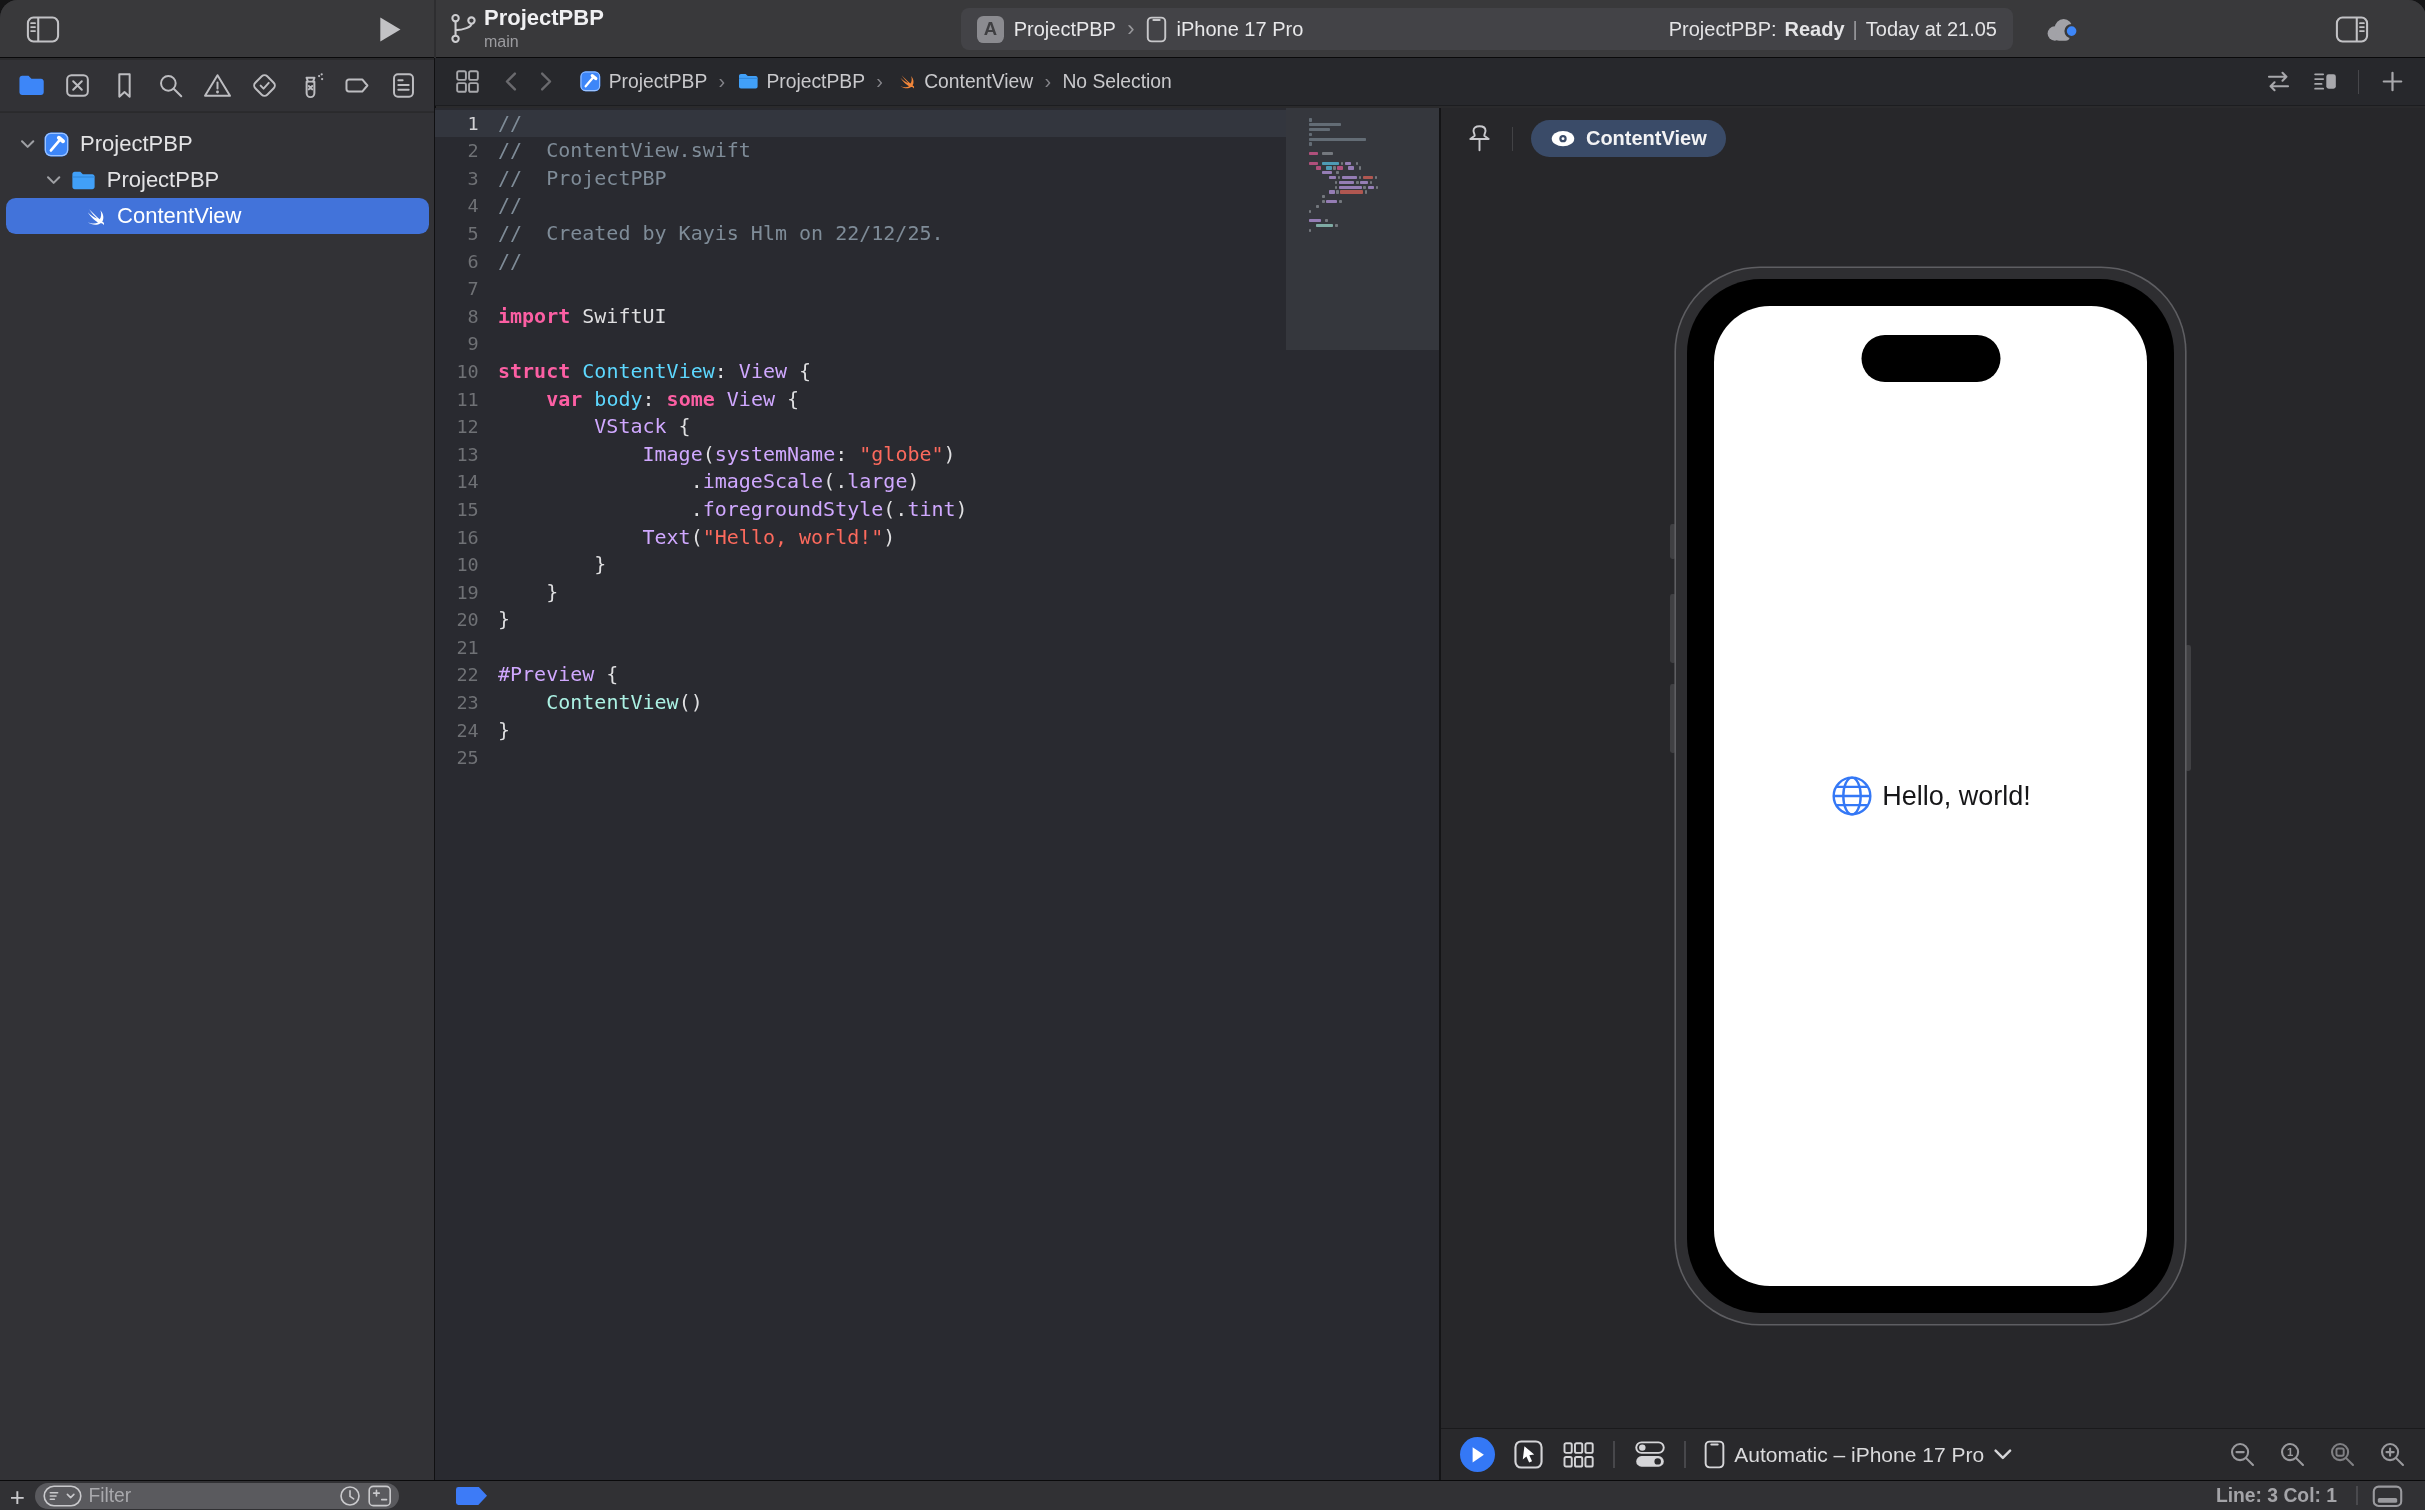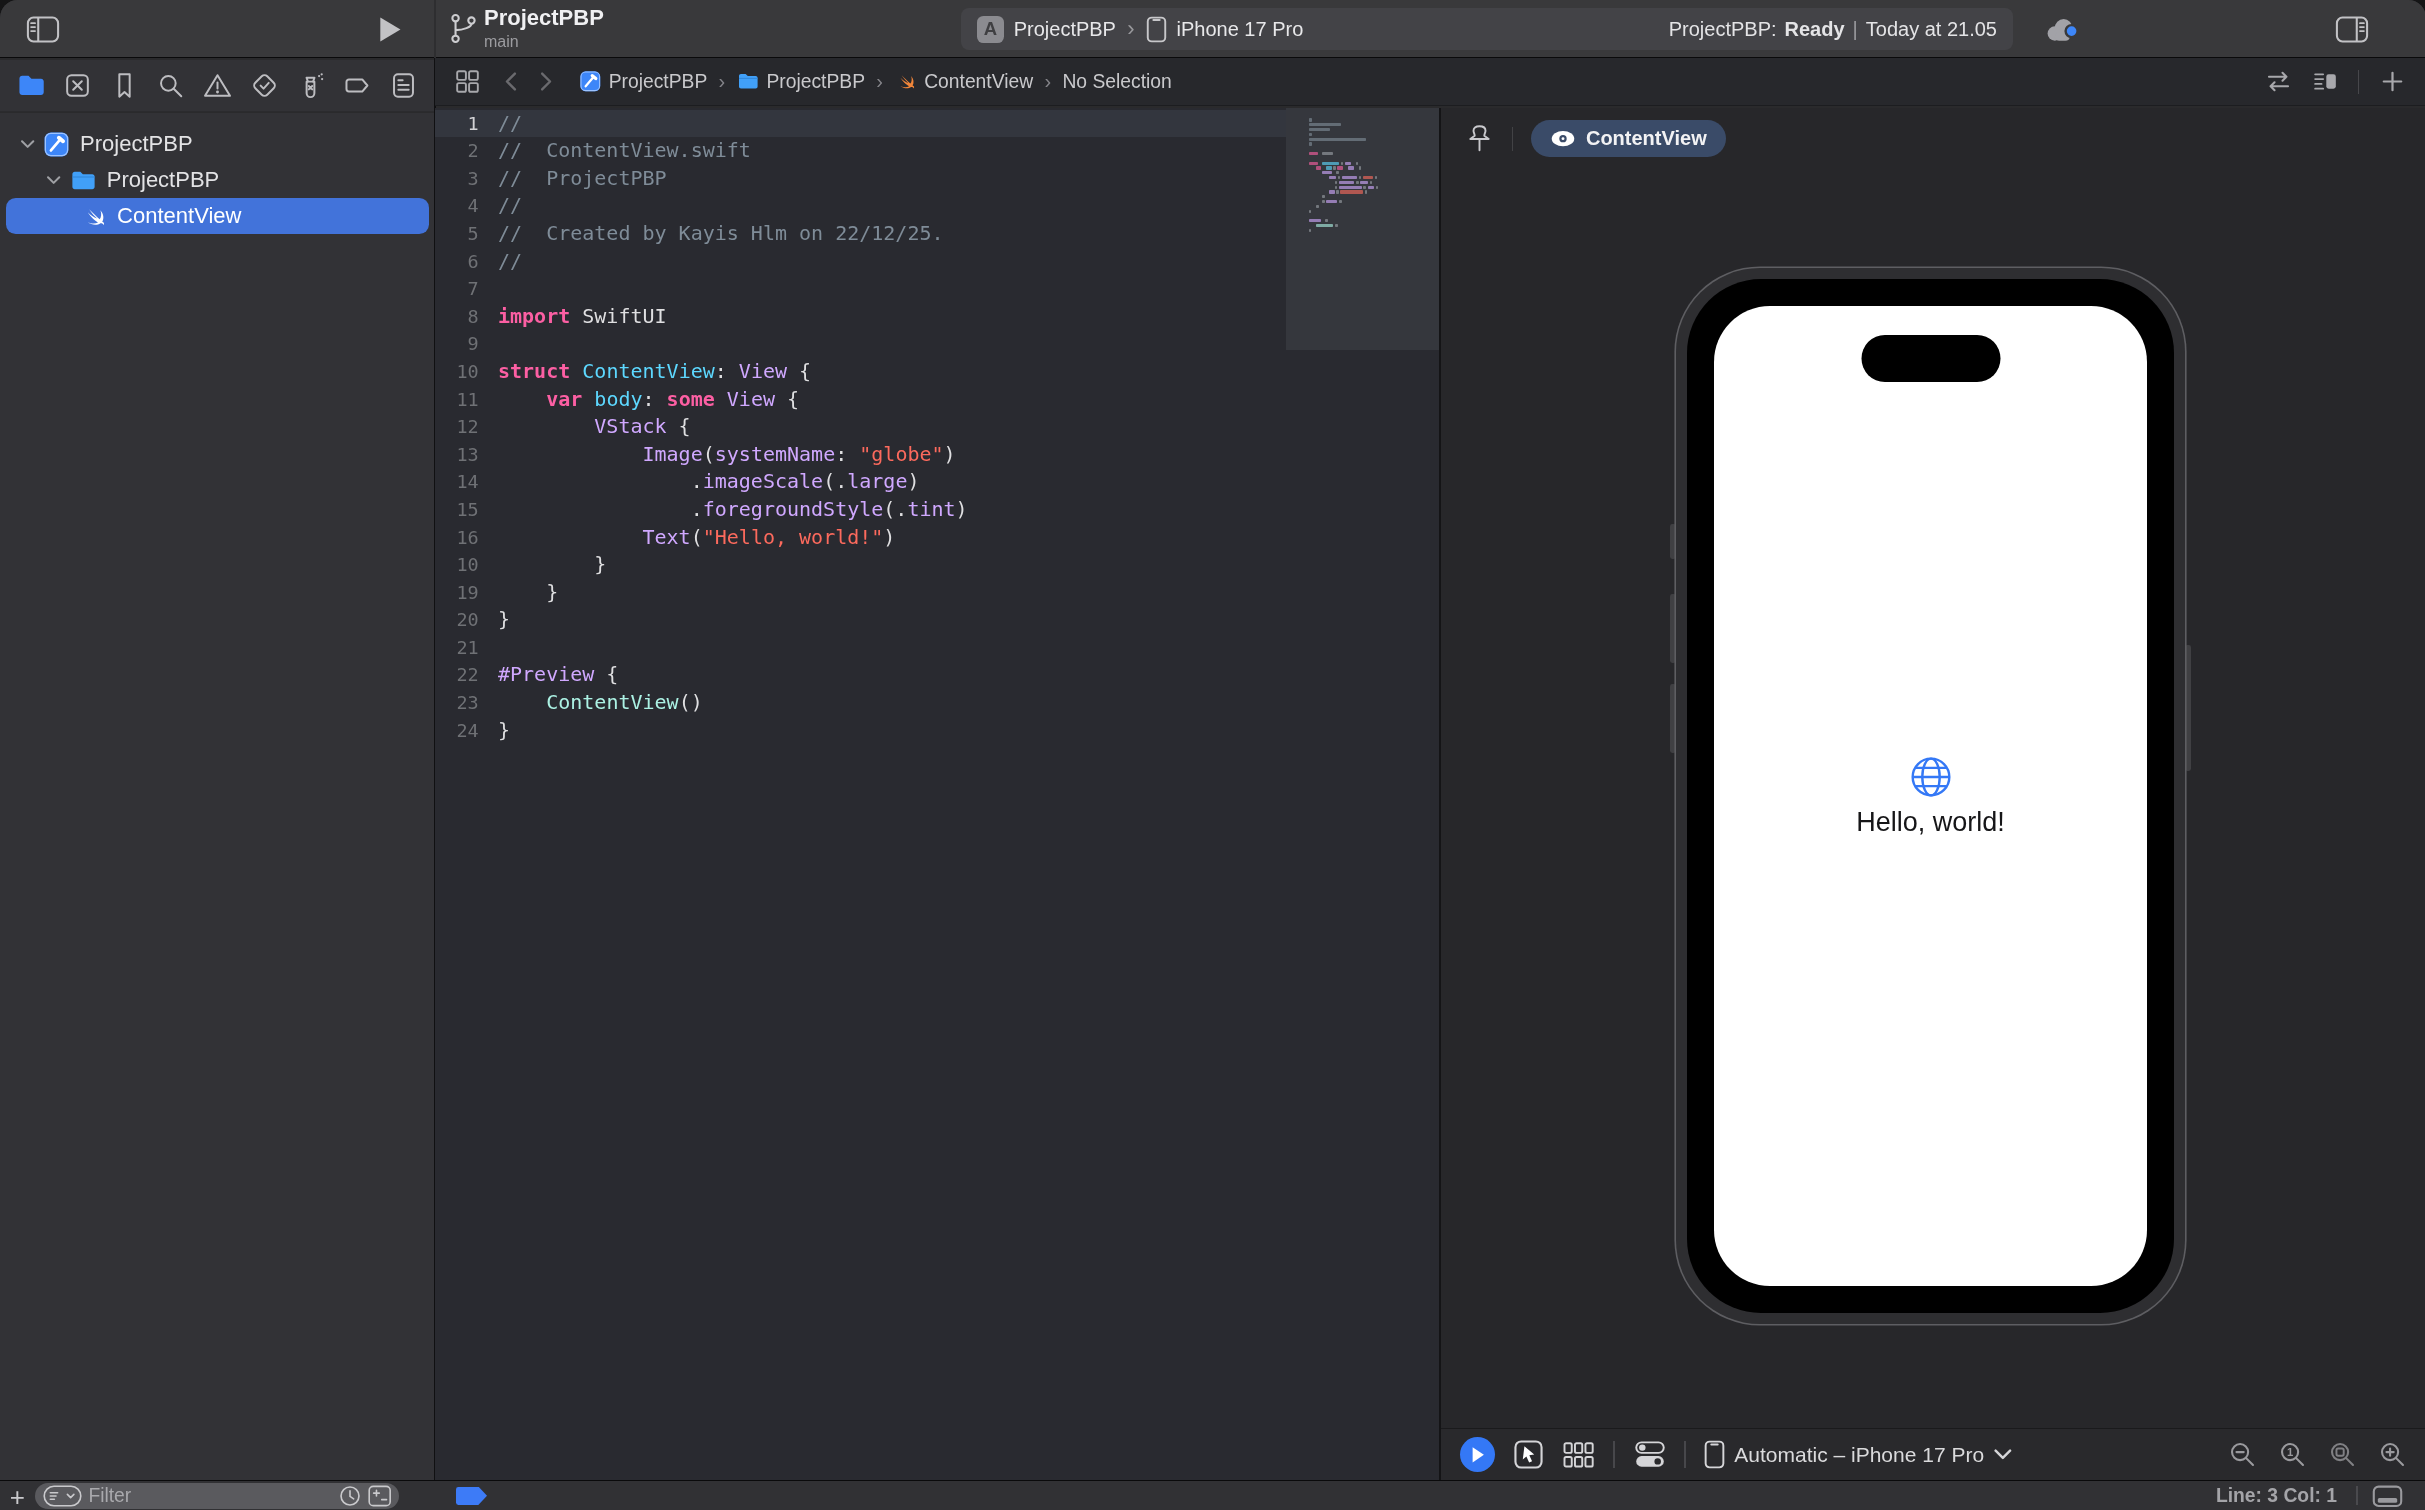--- a/index.html
+++ b/index.html
@@ -73,21 +73,21 @@
   .canvas{position:absolute;left:1441px;top:108px;width:985px;height:1372px;background:#27272a;}
   .preview-header{height:61px;display:flex;align-items:center;padding-left:24px;}
   .ph-div{width:1.6px;height:24px;background:#424245;margin:0 17.7px;}
   .pv-pill{height:37px;border-radius:18.5px;background:#3a4b68;display:flex;align-items:center;gap:9.7px;padding:0 19.3px;
            font-size:20px;font-weight:600;color:#f2f2f4;}
   .phone-wrap{position:absolute;left:235px;top:160px;width:509px;height:1056px;}
   .phone{position:absolute;inset:0;border-radius:84px;background:#2e2e31;box-shadow:0 0 0 1.6px #5e5e62;}
   .bezel{position:absolute;inset:11.3px;background:#000;border-radius:74px;}
   .screen{position:absolute;inset:27px;background:#fff;border-radius:56px;display:flex;align-items:center;justify-content:center;}
   .island{position:absolute;top:29px;left:50%;transform:translateX(-50%);width:139px;height:47px;background:#000;border-radius:23.4px;}
-  .hello{display:flex;flex-direction:column;align-items:center;gap:8px;}
+  .hello{display:flex;flex-direction:row;align-items:center;gap:8px;}
   .hello .txt{font-size:27px;color:#161618;}
   .sbtn{position:absolute;background:#404043;border-radius:2.4px;width:5.6px;}
   .preview-toolbar{position:absolute;left:0;bottom:0;width:100%;height:52px;background:#29292c;border-top:1.6px solid #1a1a1c;
                    display:flex;align-items:center;padding:0 19.3px;gap:17.7px;}
   .pt-div{width:1.6px;height:27px;background:#47474b;}
   .play-btn{width:35px;height:35px;border-radius:50%;background:#3478f6;display:flex;align-items:center;justify-content:center;}
   .device-grp{display:flex;align-items:center;gap:9.7px;font-size:21px;color:#dadadc;}
   .zoom-grp{margin-left:auto;display:flex;align-items:center;gap:21px;}
 
   
@@ -384,20 +384,21 @@
         <div class="code-line"><span class="gut">14</span><span class="src"><span class="tok-pl">                .</span><span class="tok-type">imageScale</span><span class="tok-pl">(.</span><span class="tok-type">large</span><span class="tok-pl">)</span></span></div>
         <div class="code-line"><span class="gut">15</span><span class="src"><span class="tok-pl">                .</span><span class="tok-type">foregroundStyle</span><span class="tok-pl">(.</span><span class="tok-type">tint</span><span class="tok-pl">)</span></span></div>
         <div class="code-line"><span class="gut">16</span><span class="src"><span class="tok-pl">            </span><span class="tok-type">Text</span><span class="tok-pl">(</span><span class="tok-str">"Hello, world!"</span><span class="tok-pl">)</span></span></div>
         <div class="code-line"><span class="gut">10</span><span class="src"><span class="tok-pl">        }</span></span></div>
         <div class="code-line"><span class="gut">19</span><span class="src"><span class="tok-pl">    }</span></span></div>
         <div class="code-line"><span class="gut">20</span><span class="src"><span class="tok-pl">}</span></span></div>
         <div class="code-line"><span class="gut">21</span><span class="src"></span></div>
         <div class="code-line"><span class="gut">22</span><span class="src"><span class="tok-type">#Preview</span><span class="tok-pl"> {</span></span></div>
         <div class="code-line"><span class="gut">23</span><span class="src"><span class="tok-pl">    </span><span class="tok-mint">ContentView</span><span class="tok-pl">()</span></span></div>
         <div class="code-line"><span class="gut">24</span><span class="src"><span class="tok-pl">}</span></span></div>
+        <div class="code-line"><span class="gut">25</span><span class="src"></span></div>
       </div>
     <div class="minimap">
       <div class="mm-viewport"></div>
       <div class="mm-rows" id="mm-rows">
           <div class="mm-row">
             <span class="mm-bar" style="width: 3.1px; background: rgb(127, 140, 152); opacity: 0.62;"></span>
           </div>
           <div class="mm-row">
             <span class="mm-bar" style="width: 32px; background: rgb(127, 140, 152); opacity: 0.62;"></span>
           </div>

